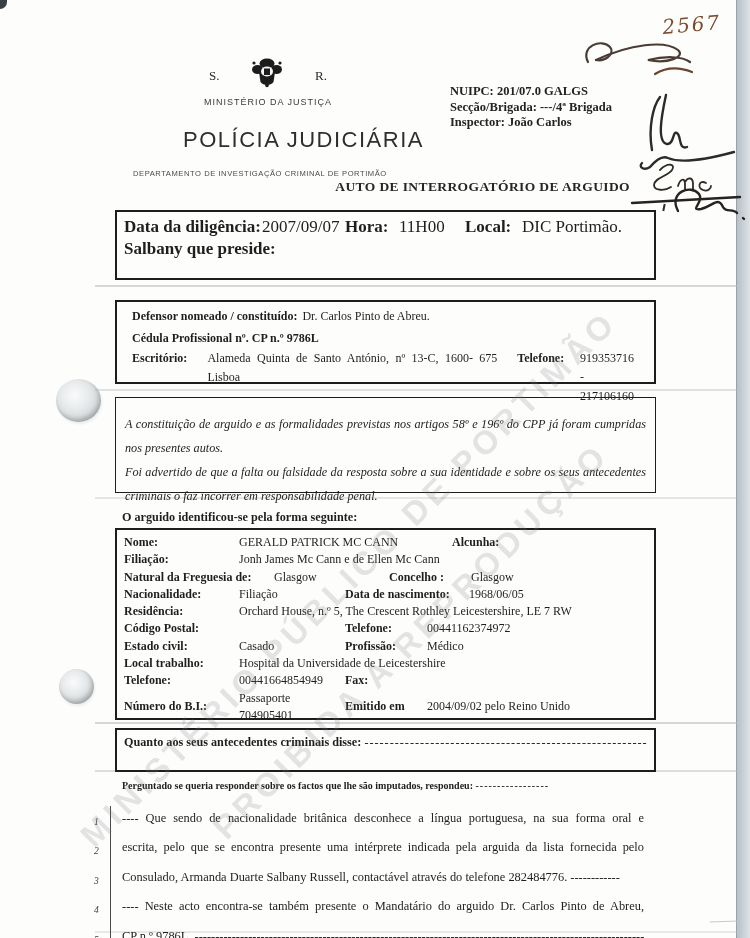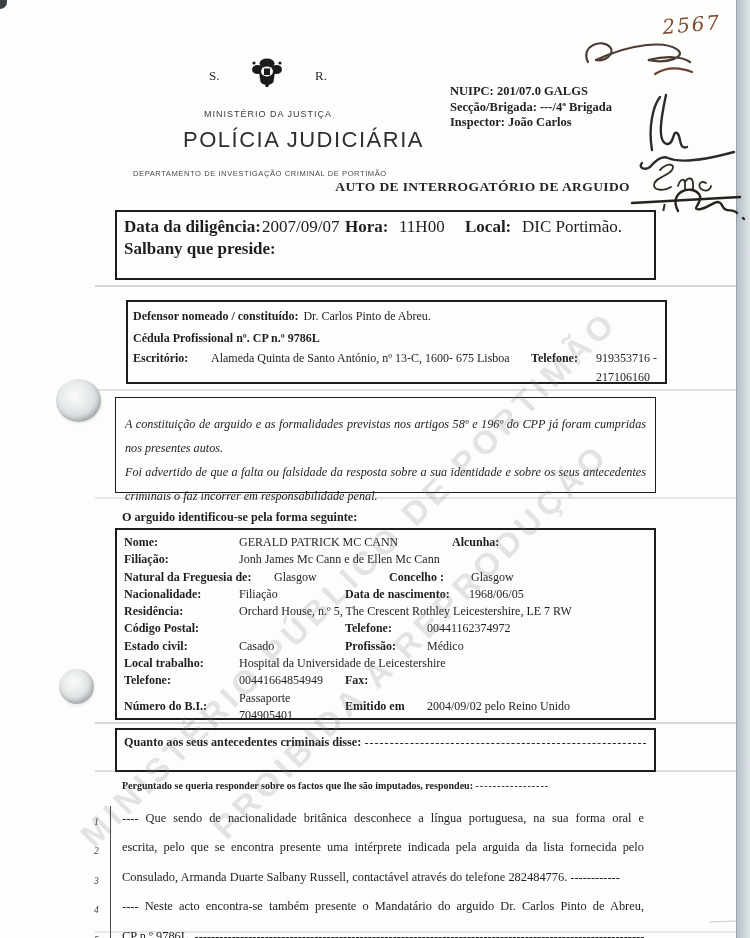--- a/index.html
+++ b/index.html
@@ -17,34 +17,34 @@
          background:radial-gradient(circle at 42% 38%, #fafbfb 0%, #e6e9ea 40%, #ccd1d4 75%, #b0b6ba 100%);
          box-shadow:inset -2px -3px 4px rgba(0,0,0,.20), 1px 2px 3px rgba(0,0,0,.07);}
   .punch1{left:56px;top:379px;width:45px;height:43px;}
   .punch2{left:59px;top:669px;width:35px;height:35px;}
   
   .scanline{position:absolute;left:95px;width:642px;height:2px;background:#b5b9bc;opacity:.55;}
   
   .sr-row{position:absolute;left:209px;top:57px;width:118px;display:flex;align-items:center;
           justify-content:space-between;font-size:13px;color:#2a2a2a;}
   .ministry{position:absolute;left:202px;top:97px;width:132px;text-align:center;
-            font-family:"Liberation Sans",sans-serif;font-size:9px;letter-spacing:1px;color:#3a3a3a;margin-top:12px;}
+            font-family:"Liberation Sans",sans-serif;font-size:9px;letter-spacing:1px;color:#3a3a3a;}
   .case-block{position:absolute;left:450px;top:84px;font-weight:bold;font-size:12.5px;line-height:15.5px;color:#232323;}
   .org-name{position:absolute;left:183px;top:127px;font-family:"Liberation Sans",sans-serif;
             font-size:22px;letter-spacing:1.5px;color:#2e2e2e;}
   .dept{position:absolute;left:133px;top:169px;font-family:Liberation Sans, sans-serif;
         font-size:7.6px;letter-spacing:.55px;color:#4a4a4a;}
   .doc-title{position:absolute;left:130px;top:179px;width:500px;text-align:right;
              font-weight:bold;font-size:13.5px;letter-spacing:.4px;color:#262626;}
   
   .box{position:absolute;left:115px;width:541px;border:2px solid #1d1d1d;box-sizing:border-box;background:rgba(255,255,255,.0);}
   .lbl{font-weight:bold;}
   .box1{top:210px;height:70px;padding:4px 7px;}
   .box1 .row{display:flex;line-height:22px;font-size:17px;}
-  .box2{top:300px;height:84px;padding:3px 5px;margin-left:11px;}
+  .box2{top:300px;height:84px;padding:3px 15px;}
   .box2 .row{display:flex;line-height:22px;font-size:12px;}
   .box2 .addr-row{line-height:19px;}
   .box3{top:397px;height:96px;padding:14px 9px;font-style:italic;font-size:12.2px;line-height:24px;
         text-align:justify;color:#242424;border-width:1.5px;}
   .intro-lbl{position:absolute;left:122px;top:510px;font-weight:bold;font-size:12.2px;}
   .box4{top:528px;height:192px;padding:4px 7px;border-width:2.5px 2px 2px 2px;}
   .id-row{display:flex;line-height:17.3px;font-size:12px;align-items:center;}
   .id-row span{white-space:nowrap;}
   .c-a{width:115px;}  
   .c-b{width:106px;}  

